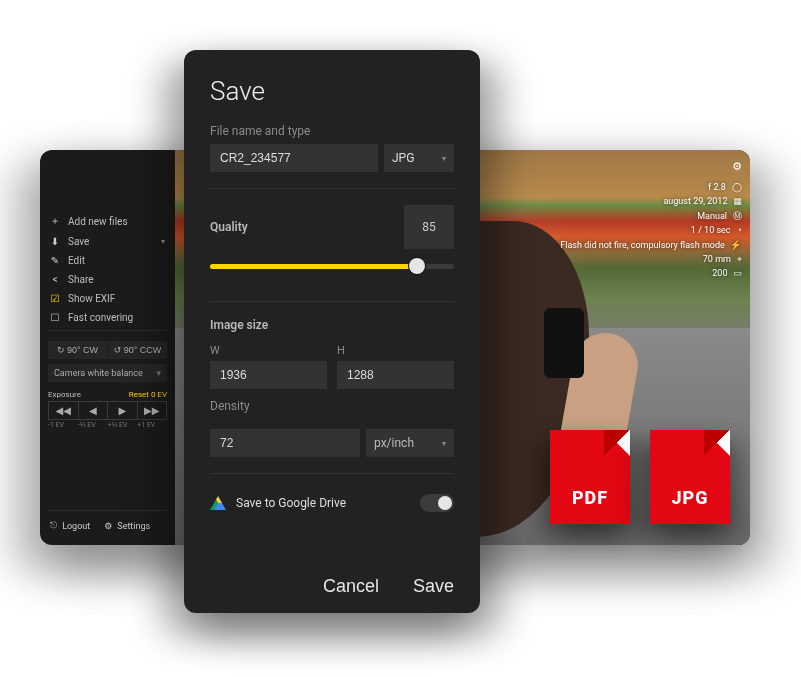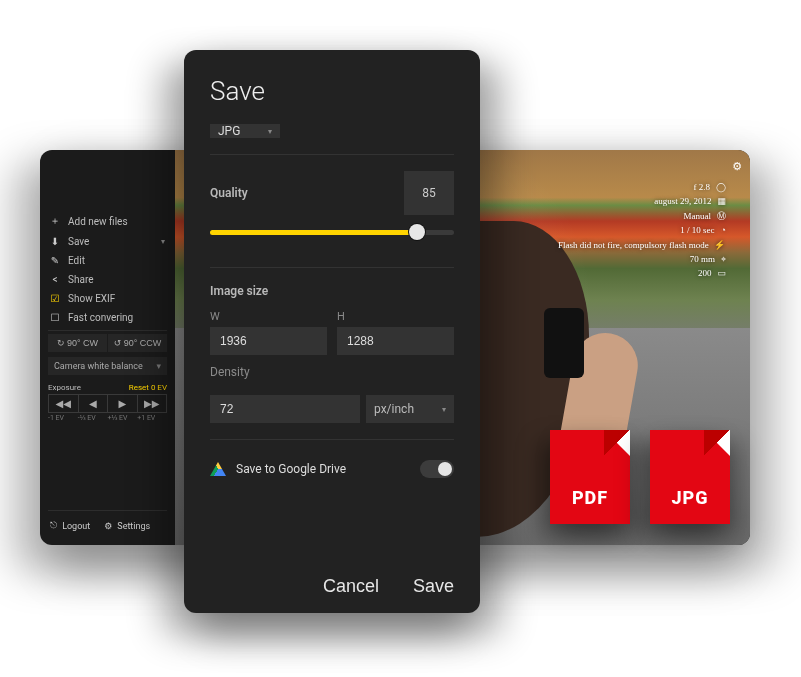--- a/index.html
+++ b/index.html
@@ -51,21 +51,21 @@
   .sidebar .item {
     display: flex; align-items: center; gap: 8px;
     padding: 4px 2px;
     cursor: pointer;
     position: relative;
   }
   .sidebar .item .ic { width:10px; display:inline-flex; justify-content:center; color:#ccc; font-size:10px;}
   .sidebar .item.checked .ic { color:#ffd400; }
   .sidebar .item .chev { position:absolute; right:2px; font-size:8px; color:#888;}
   .sidebar .divider{height:1px;background:#2d2d2d;margin:3px 0;}
-  .rotate-row{display:flex;gap:0;margin-top:0;}
+  .rotate-row{display:flex;gap:0;margin-top:7px;}
   .rotate-row button{flex:1;background:#262626;color:#aaa;border:none;font-size:9px;padding:4px 0;cursor:pointer;}
   .rotate-row button+button{border-left:1px solid #1b1b1b;}
   .wb-select{width:100%;background:#262626;color:#aaa;border:none;font-size:9px;padding:4px 6px;margin-top:5px;position:relative;}
   .wb-select::after{content:'▾';position:absolute;right:6px;color:#777;}
   .exposure-label{display:flex;justify-content:space-between;margin-top:8px;font-size:8px;}
   .exposure-label .reset{color:#ffd400;}
   .ev-row{display:flex;margin-top:2px;}
   .ev-row button{flex:1;background:#1b1b1b;border:1px solid #3a3a3a;color:#aaa;font-size:10px;padding:3px 0;cursor:pointer;}
   .ev-row button+button{border-left:none;}
   .ev-labels{display:flex;font-size:7px;color:#777;margin-top:1px;}
@@ -82,24 +82,23 @@
       linear-gradient(180deg,#a07848 0%, #b88a4a 12%, #6b8c44 14%, #b33a24 18%, #d6582a 22%, #8a6a3a 26%, #526a36 30%, #6e8250 38%, #7a7a7a 50%, #777 70%, #5a5a5a 100%);
     overflow:hidden;
   }
   .preview .road{position:absolute;bottom:0;left:0;right:0;height:55%;background:linear-gradient(180deg,#8a8a8a, #6a6a6a);}
   .preview .person{position:absolute;left:36%;top:18%;width:45%;height:100%;}
   .preview .hair{position:absolute;left:0;top:0;width:80%;height:80%;border-radius:50% 40% 60% 50%;background:#3a2a22;}
   .preview .arm{position:absolute;right:5%;top:28%;width:25%;height:45%;background:#caa083;border-radius:40px;transform:rotate(10deg);}
   .preview .phone{position:absolute;right:22%;top:22%;width:40px;height:70px;background:#111;border-radius:6px;}
 
   .exif {
-    position:absolute; right:24px; top:30px;
+    position:absolute; right:8px; top:30px;
     text-align:center; color:#fff; font-size:9px; line-height:1.6;
     text-shadow:0 0 4px rgba(0,0,0,.7);
-    font-family:Liberation Serif, serif;
   }
   .exif div{display:flex;justify-content:flex-end;align-items:center;gap:6px;}
   .exif .eic{opacity:.9;font-size:9px;}
   .gear-top{position:absolute;right:8px;top:10px;color:#fff;font-size:11px;cursor:pointer;}
 
   
   .dialog {
     position:absolute;
     left:184px; top:50px;
     width:296px; height:563px;
@@ -262,21 +261,23 @@
           <span>200</span>
           <span class="eic">▭</span>
         </div>
     </div>
   </div>
 </div>
 
 <div class="dialog">
   <h1>Save</h1>
 
+  <div class="label">File name and type</div>
   <div class="row filename-row">
+    <input class="field name" value="CR2_234577" style="">
     <div class="typesel">
       <span>JPG</span>
       <span class="caret">▾</span>
     </div>
   </div>
 
   <div class="hr"></div>
 
   <div class="quality-head">
     <div class="label">Quality</div>

